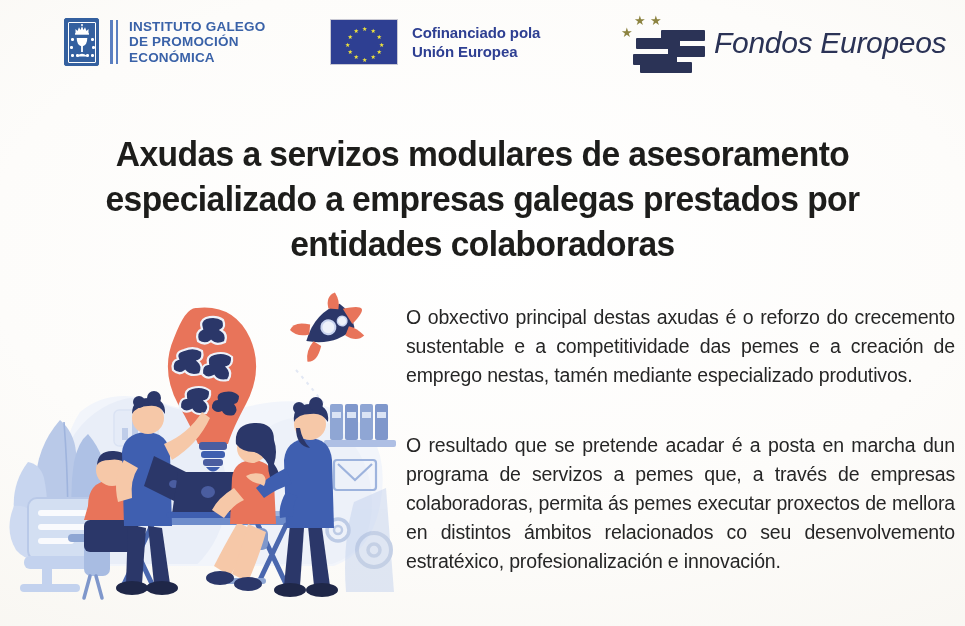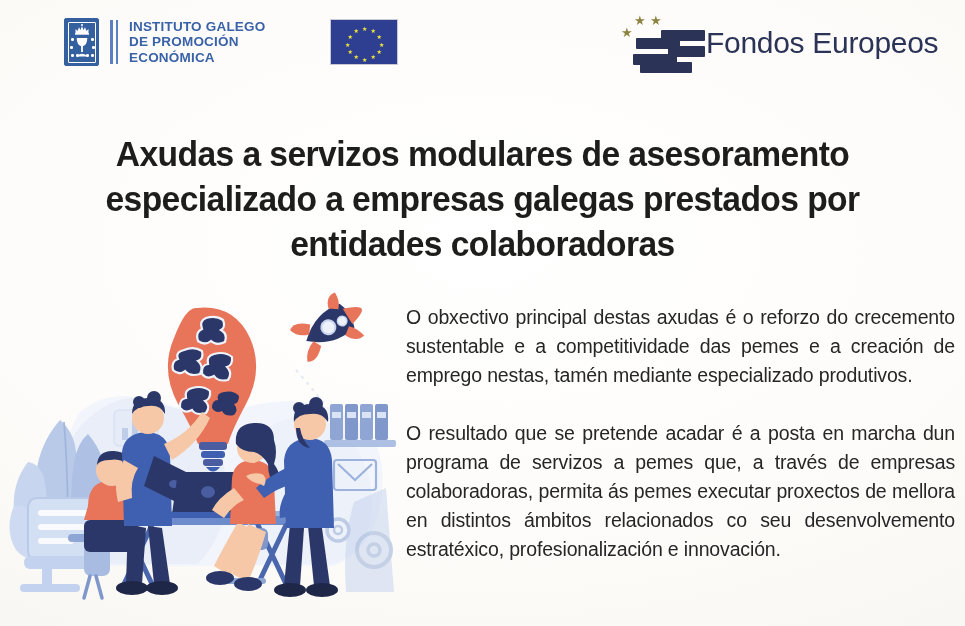--- a/index.html
+++ b/index.html
@@ -157,24 +157,26 @@
     background: #2b3356;
     border-radius: 1px;
   }
   .fstar {
     position: absolute;
     color: #8c8340;
     font-size: 13px;
     line-height: 13px;
   }
   .fondos-text {
+    margin-left: 8px;
     color: #2b3356;
     font-size: 30px;
     font-weight: 500;
     letter-spacing: -0.3px;
+    font-style: italic;
   }
 
   
   .title {
     position: absolute;
     top: 108px;
     left: 30px;
     width: 905px;
     text-align: center;
     font-size: 35px;
@@ -196,21 +198,21 @@
   .para {
     color: #262626;
     font-size: 19.5px;
     line-height: 29px;
     text-align: justify;
     text-justify: inter-word;
     font-family: "Liberation Sans", sans-serif;
     letter-spacing: -0.15px;
   }
   .para + .para {
-    margin-top: 29px;
+    margin-top: 41px;
   }
 
   
   .illustration {
     position: absolute;
     left: 2px;
     top: 292px;
     width: 396px;
     height: 330px;
   }
@@ -265,20 +267,22 @@
         <span class="star" style="left:48px; top:22.5px;">★</span>
         <span class="star" style="left:45.5px; top:29.5px;">★</span>
         <span class="star" style="left:39.5px; top:35px;">★</span>
         <span class="star" style="left:31px; top:37.5px;">★</span>
         <span class="star" style="left:22.5px; top:35px;">★</span>
         <span class="star" style="left:16.5px; top:29.5px;">★</span>
         <span class="star" style="left:14px; top:22.5px;">★</span>
         <span class="star" style="left:16.5px; top:15px;">★</span>
         <span class="star" style="left:22.5px; top:9px;">★</span>
       </div>
+      <div class="eu-text">Cofinanciado pola
+Unión Europea</div>
     </div>
 
     <div class="fondos-logo">
       <div class="fondos-mark">
         <span class="fstar" style="left:1px;  top:16px;">★</span>
         <span class="fstar" style="left:14px; top:4px;">★</span>
         <span class="fstar" style="left:30px; top:4px;">★</span>
         <i class="fbar" style="left:41px; top:20px; width:44px; height:11px;"></i>
         <i class="fbar" style="left:16px; top:28px; width:44px; height:11px;"></i>
         <i class="fbar" style="left:48px; top:36px; width:37px; height:11px;"></i>

